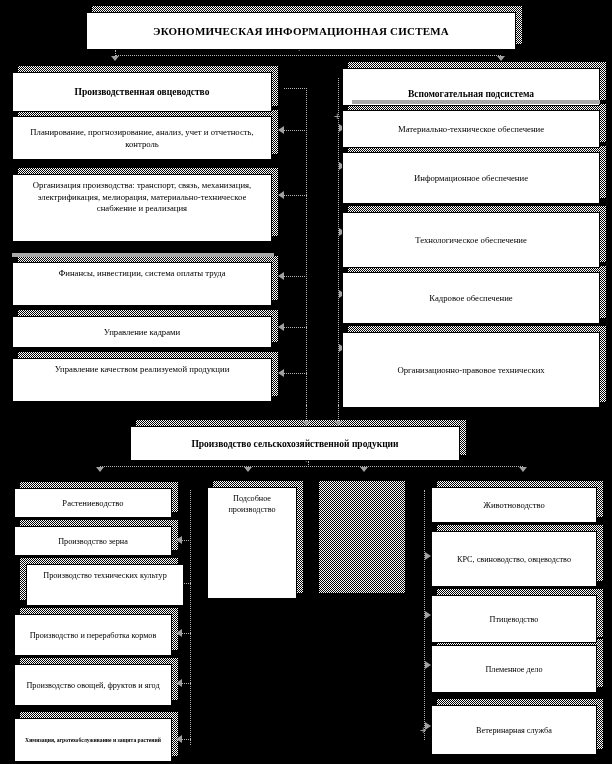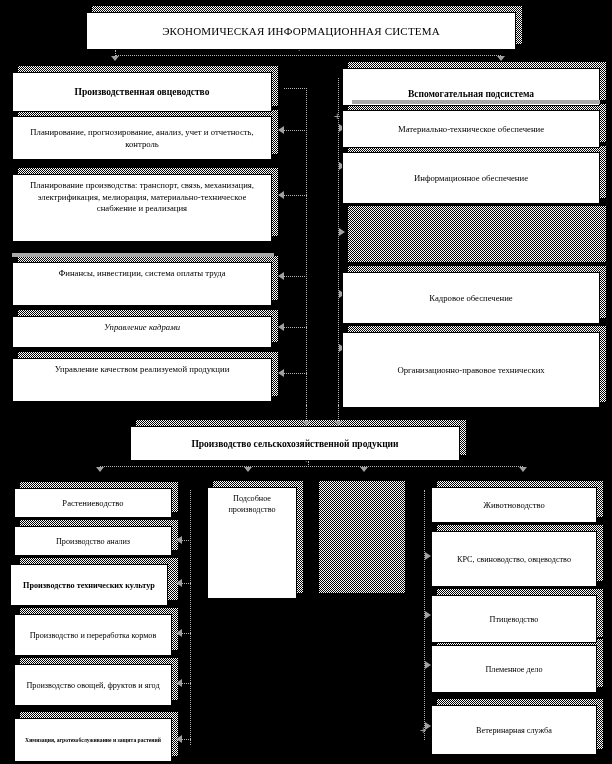--- a/index.html
+++ b/index.html
@@ -35,21 +35,21 @@
     position:absolute;
     z-index:2;
     background-image:
       linear-gradient(45deg,#ffffff 25%,transparent 25%,transparent 75%,#ffffff 75%),
       linear-gradient(45deg,#ffffff 25%,transparent 25%,transparent 75%,#ffffff 75%);
     background-color:#000000;
     background-size:2px 2px;
     background-position:0 0,1px 1px;
   }
 
-  .t-title{font-weight:normal;font-size:11px;letter-spacing:.2px;}
+  .t-title{font-weight:bold;font-size:11px;letter-spacing:.2px;}
   .t-head{font-weight:bold;font-size:9.5px;}
   .t-body{font-size:8.7px;}
   .t-small{font-size:8.2px;}
   .t-tiny{font-weight:bold;font-size:5.6px;}
   .t-mid{font-size:8.6px;}
 
   
   .vline,.hline{position:absolute;z-index:3;}
   .vline{
     width:0;border-left:1px dotted #b4b4b4;
@@ -86,31 +86,31 @@
     <span class="t-head">Производственная овцеводство</span>
   </div>
 
   <div class="shadow" style="left:18px;top:110px;width:260px;height:44px;"></div>
   <div class="box" style="left:12px;top:116px;width:260px;height:44px;align-items:center;">
     <span class="t-body">Планирование, прогнозирование, анализ, учет и отчетность, контроль</span>
   </div>
 
   <div class="shadow" style="left:18px;top:168px;width:260px;height:68px;"></div>
   <div class="box" style="left:12px;top:174px;width:260px;height:68px;">
-    <span class="t-body">Планирование производства: транспорт, связь, механизация, электрификация, мелиорация, материально-техническое снабжение  и реализация</span>
+    <span class="t-body">Организация производства: транспорт, связь, механизация, электрификация, мелиорация, материально-техническое снабжение  и реализация</span>
   </div>
   <div class="grayband" style="left:12px;top:253px;width:262px;"></div>
 
   <div class="shadow" style="left:18px;top:256px;width:260px;height:44px;"></div>
   <div class="box" style="left:12px;top:262px;width:260px;height:44px;">
     <span class="t-body">Финансы, инвестиции, система оплаты труда</span>
   </div>
 
   <div class="shadow" style="left:18px;top:310px;width:260px;height:32px;"></div>
-  <div class="box" style="left:12px;top:316px;width:260px;height:32px;font-style:italic;">
+  <div class="box" style="left:12px;top:316px;width:260px;height:32px;align-items:center;">
     <span class="t-body">Управление кадрами</span>
   </div>
 
   <div class="shadow" style="left:18px;top:352px;width:260px;height:44px;"></div>
   <div class="box" style="left:12px;top:358px;width:260px;height:44px;">
     <span class="t-body">Управление качеством реализуемой продукции</span>
   </div>
 
   <div class="vline" style="left:306px;top:88px;height:317px;"></div>
   <div class="hline" style="left:284px;top:88px;width:23px;"></div>
@@ -140,20 +140,23 @@
   <div class="box" style="left:342px;top:110px;width:258px;height:38px;align-items:center;">
     <span class="t-body">Материально-техническое обеспечение</span>
   </div>
 
   <div class="shadow" style="left:348px;top:146px;width:258px;height:52px;"></div>
   <div class="box" style="left:342px;top:152px;width:258px;height:52px;align-items:center;">
     <span class="t-body">Информационное обеспечение</span>
   </div>
 
   <div class="shadow" style="left:348px;top:206px;width:258px;height:56px;"></div>
+  <div class="box" style="left:342px;top:212px;width:258px;height:56px;align-items:center;">
+    <span class="t-body">Технологическое обеспечение</span>
+  </div>
 
   <div class="shadow" style="left:348px;top:266px;width:258px;height:52px;"></div>
   <div class="box" style="left:342px;top:272px;width:258px;height:52px;align-items:center;">
     <span class="t-body">Кадровое обеспечение</span>
   </div>
 
   <div class="shadow" style="left:348px;top:326px;width:258px;height:76px;"></div>
   <div class="box" style="left:342px;top:332px;width:258px;height:76px;align-items:center;">
     <span class="t-body">Организационно-правовое технических</span>
   </div>
@@ -184,25 +187,25 @@
   <div class="arw arw-d" style="left:360px;top:467px;"></div>
   <div class="arw arw-d" style="left:519px;top:467px;"></div>
 
   <div class="shadow" style="left:20px;top:482px;width:158px;height:30px;"></div>
   <div class="box" style="left:14px;top:488px;width:158px;height:30px;align-items:center;">
     <span class="t-mid">Растениеводство</span>
   </div>
 
   <div class="shadow" style="left:20px;top:520px;width:158px;height:30px;"></div>
   <div class="box" style="left:14px;top:526px;width:158px;height:30px;align-items:center;">
-    <span class="t-small">Производство анализ</span>
+    <span class="t-small">Производство зерна</span>
   </div>
 
   <div class="shadow" style="left:20px;top:558px;width:158px;height:42px;"></div>
-  <div class="box" style="left:10px;top:564px;width:158px;height:42px;align-items:center;font-weight:bold;">
+  <div class="box" style="left:26px;top:564px;width:158px;height:42px;align-items:flex-start;">
     <span class="t-small">Производство технических культур</span>
   </div>
 
   <div class="shadow" style="left:20px;top:608px;width:158px;height:42px;"></div>
   <div class="box" style="left:14px;top:614px;width:158px;height:42px;align-items:center;">
     <span class="t-small">Производство и переработка кормов</span>
   </div>
 
   <div class="shadow" style="left:20px;top:658px;width:158px;height:42px;"></div>
   <div class="box" style="left:14px;top:664px;width:158px;height:42px;align-items:center;">

